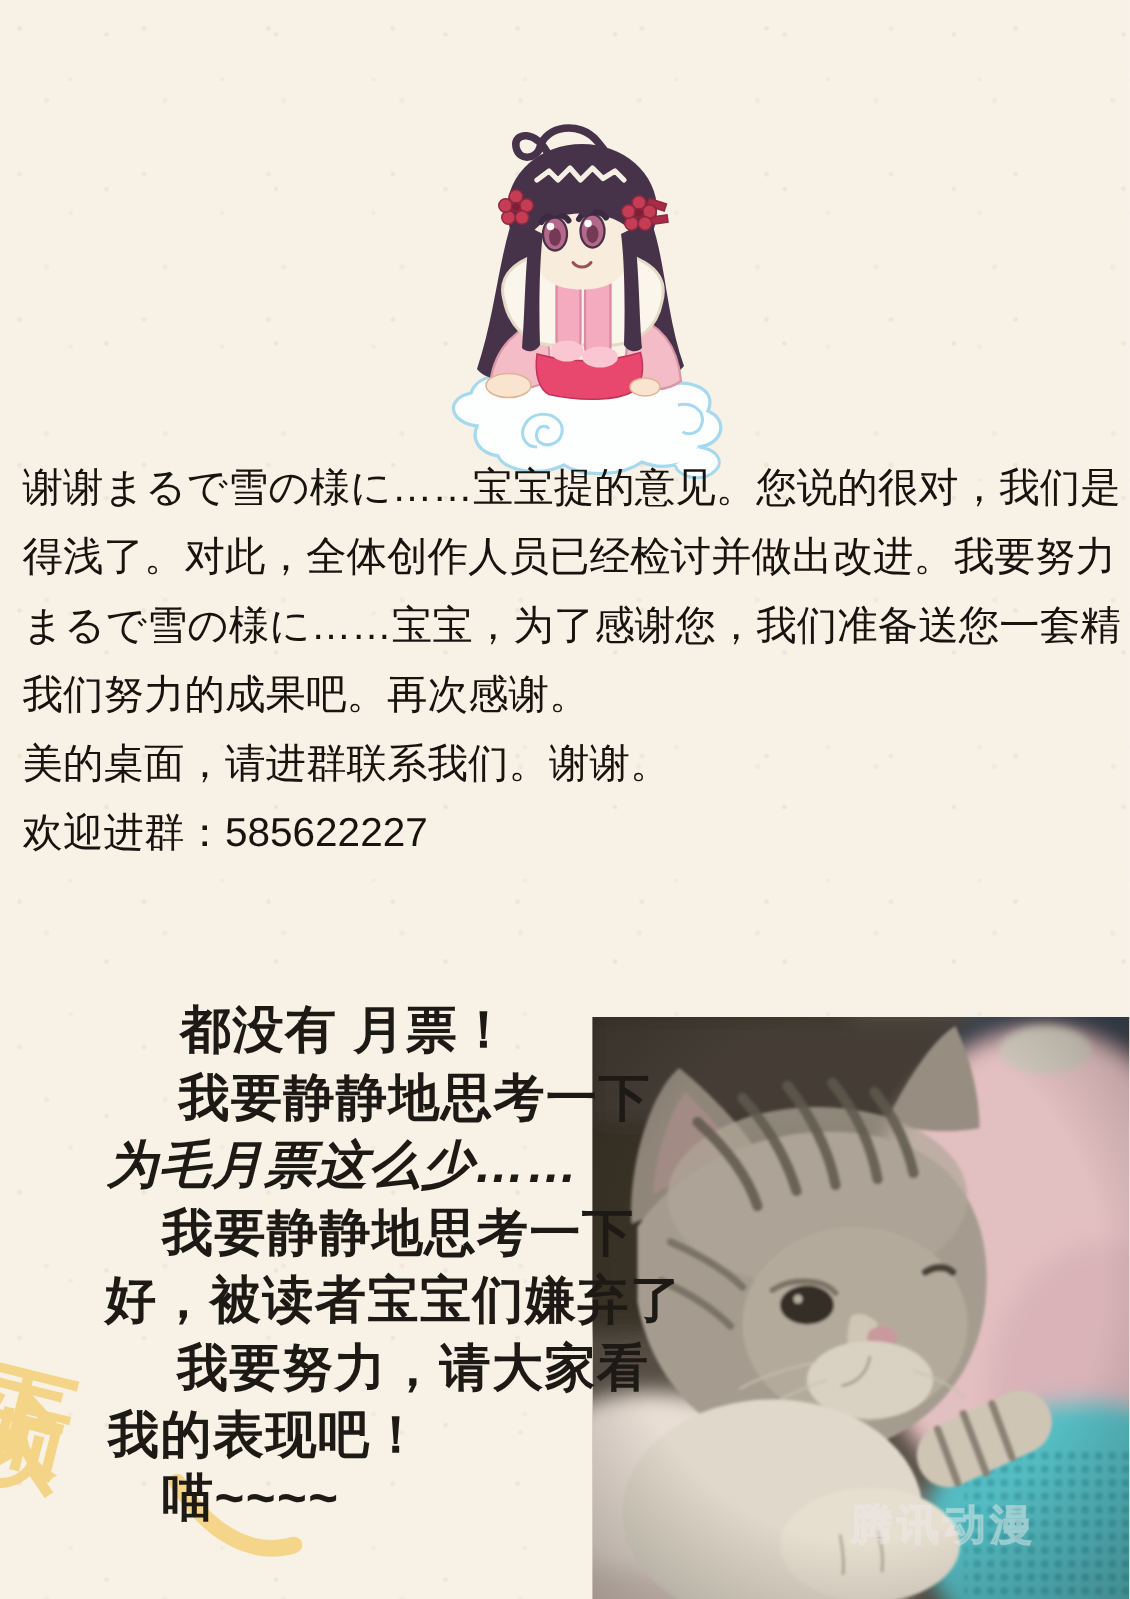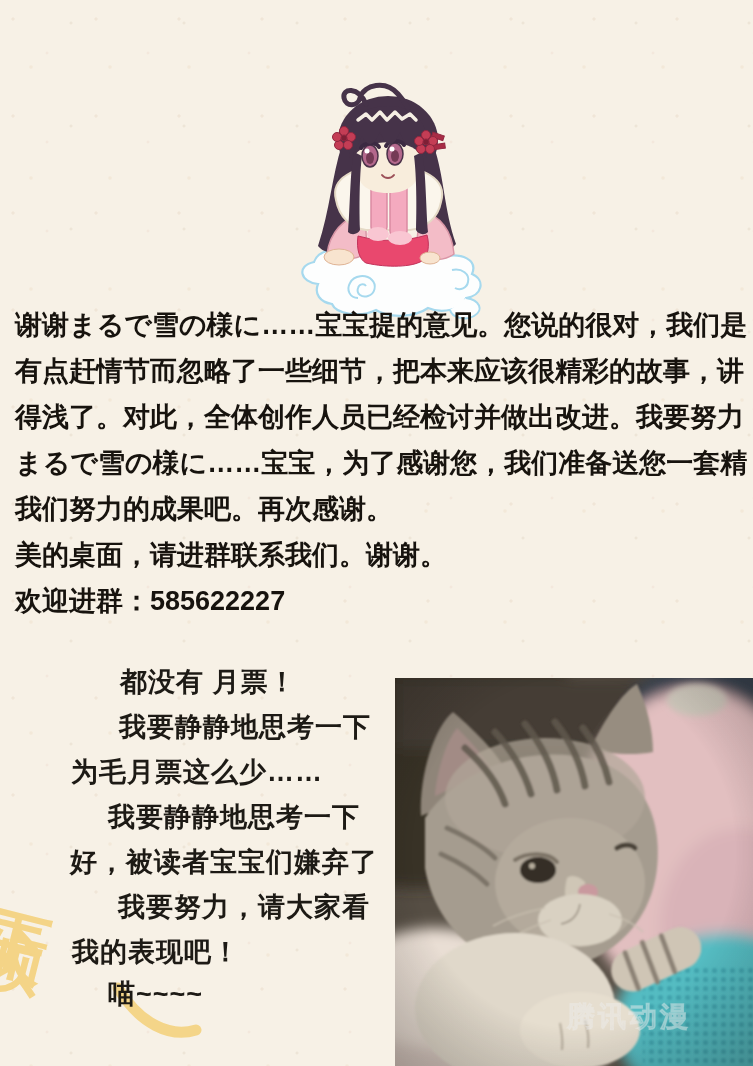--- a/index.html
+++ b/index.html
@@ -12,28 +12,28 @@
       radial-gradient(circle at 47px 53px, rgba(209,156,128,0.10) 1px, transparent 1.8px),
       radial-gradient(circle at 71px 23px, rgba(170,140,110,0.12) 1.1px, transparent 1.9px),
       radial-gradient(circle at 31px 67px, rgba(222,190,150,0.16) 1.3px, transparent 2.2px);
     background-size:83px 97px,101px 89px,113px 103px,79px 111px;}
 
   
   .mascot{position:absolute;left:270px;top:60px;width:250px;height:280px;z-index:2;}
 
   
   .notice{position:absolute;left:15px;top:302px;width:724px;z-index:2;}
-  .notice div{height:46px;line-height:46px;font-size:27px;font-weight:bold;
+  .notice div{height:46px;line-height:46px;font-size:27px;font-weight:normal;
               color:#17130e;white-space:nowrap;letter-spacing:0;}
 
   
-  .diary div{position:absolute;font-size:27px;font-weight:600;color:#1d1a15;
+  .diary div{position:absolute;font-size:34px;font-weight:600;color:#1d1a15;
              white-space:nowrap;z-index:3;letter-spacing:1px;}
   .d1{top:664px;left:120px;} .d2{top:709px;left:119px;}
-  .d3{top:754px;left:71px;}  .d4{top:799px;left:108px;}
+  .d3{top:754px;left:71px;font-style:italic;}  .d4{top:799px;left:108px;}
   .d5{top:844px;left:70px;}  .d6{top:889px;left:118px;}
   .d7{top:934px;left:72px;}  .d8{top:976px;left:108px;}
 
   
   .brand-mark{position:absolute;left:-12px;top:870px;z-index:1;
     writing-mode:vertical-rl;text-orientation:upright;
     font-size:66px;font-weight:bold;color:#f4ce70;opacity:.8;
     letter-spacing:-8px;transform:rotate(14deg);transform-origin:top left;}
   .mark-tail{position:absolute;left:112px;top:982px;z-index:1;opacity:.78;}
 
@@ -124,21 +124,20 @@
         <circle cx="163" cy="81" r="4.5"></circle>
         <circle cx="160" cy="89" r="4.5"></circle>
       <circle cx="151" cy="89" r="4.5"></circle>
         <circle cx="149" cy="81" r="4.5"></circle>
         <circle cx="156" cy="82" r="3" fill="#7e1f35"></circle>
     </g>
   </svg>
 
   <div class="notice">
     <div>谢谢まるで雪の様に……宝宝提的意见。您说的很对，我们是</div>
-    <div>有点赶情节而忽略了一些细节，把本来应该很精彩的故事，讲</div>
     <div>得浅了。对此，全体创作人员已经检讨并做出改进。我要努力</div>
     <div>まるで雪の様に……宝宝，为了感谢您，我们准备送您一套精</div>
     <div>我们努力的成果吧。再次感谢。</div>
     <div>美的桌面，请进群联系我们。谢谢。</div>
     <div>欢迎进群：585622227</div>
   </div>
 
   <span class="brand-mark">倾天下</span>
   <svg class="mark-tail" width="90" height="70" viewBox="0 0 90 70">
     <path d="M 6 6 C 28 42 58 56 84 48" fill="none" stroke="#f4ce70" stroke-width="11" stroke-linecap="round"></path>

